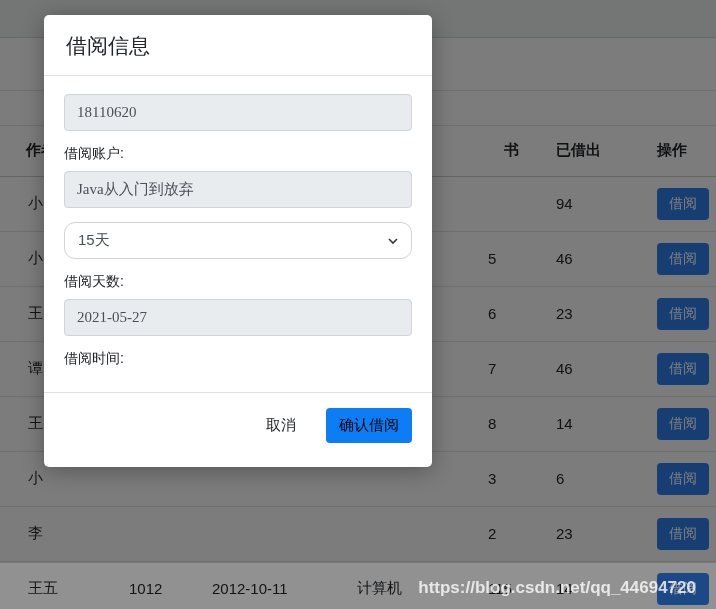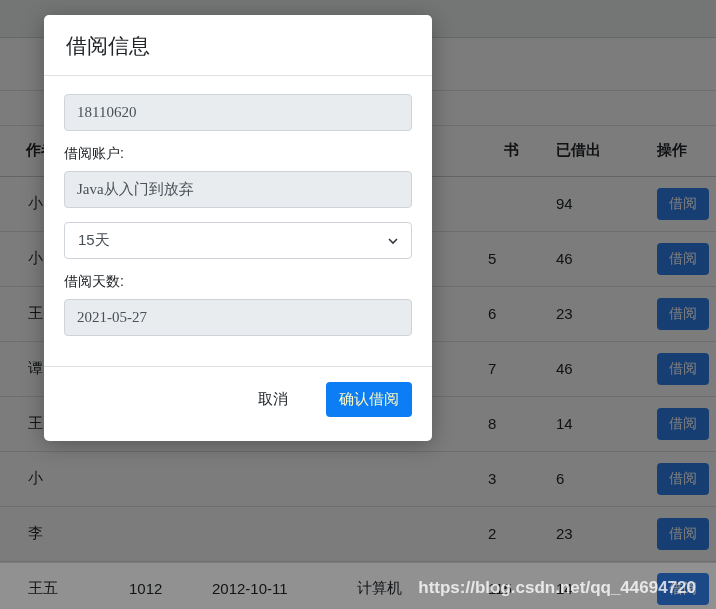--- a/index.html
+++ b/index.html
@@ -37,29 +37,29 @@
   .modal { position:absolute; left:44px; top:15px; width:388px; z-index:50;
      background:#fff; border-radius:5px; box-shadow:0 4px 22px rgba(0,0,0,0.3); }
   .modal-header { padding:17px 22px 15px 22px; border-bottom:1px solid #dee2e6; }
   .modal-title { font-size:21px; color:#212529; line-height:28px; }
   .modal-body { padding:18px 20px 16px 20px; }
   .field-label { font-size:14px; color:#212529; margin-bottom:8px; }
   .field-input { width:100%; height:37px; background:#e9ecef; border:1px solid #ced4da;
      border-radius:4px; color:#495057; font-size:15px; padding:0 12px;
      font-family:Liberation Serif, serif; margin-bottom:14px; }
   .field-select { position:relative; width:100%; height:37px; background:#fff;
-     border:1px solid #ced4da; border-radius:4px; color:#495057; font-size:15px;
+     border:1px solid #ced4da; border-radius:11px; color:#495057; font-size:15px;
      padding:0 30px 0 13px; margin-bottom:14px; display:flex; align-items:center;
      cursor:pointer; }
   .chevron { position:absolute; right:12px; top:12px; width:12px; height:12px; }
   .modal-footer { border-top:1px solid #dee2e6; padding:15px 20px 24px 20px;
-     display:flex; justify-content:flex-end; align-items:center; gap:28px; }
+     display:flex; justify-content:flex-end; align-items:center; gap:20px; }
   .btn-cancel { background:transparent; border:none; color:#212529; font-size:15px;
      padding:7px 10px; cursor:pointer; font-family:inherit; }
-  .btn-confirm { background:#0d7df5; border:none; color:#fef9c3; font-size:15px;
+  .btn-confirm { background:#0d7df5; border:none; color:#000000; font-size:15px;
      padding:8px 13px; border-radius:4px; cursor:pointer; font-family:inherit;text-align:right; }
 
   
   .watermark { position:absolute; right:20px; top:578px; z-index:60; pointer-events:none;
      color:rgba(255,255,255,0.78); font-size:17px;font-weight:bold; }
 </style>
 </head>
 <body>
 
 <div class="page">
@@ -181,20 +181,21 @@
     <div class="field-select">
       <span>15天</span>
       <svg class="chevron" viewBox="0 0 12 12">
           <path d="M2 4 L6 8 L10 4" fill="none" stroke="#343a40" stroke-width="1.6"></path>
         </svg>
     </div>
 
     <div class="field-label">借阅天数:</div>
     <input class="field-input" disabled="" value="2021-05-27" style="">
 
+    <div class="field-label">借阅时间:</div>
   </div>
   <div class="modal-footer">
     <button class="btn-cancel">取消</button>
     <button class="btn-confirm">确认借阅</button>
   </div>
 </div>
 
 <div class="watermark">https://blog.csdn.net/qq_44694720</div>
 
 </body></html>

